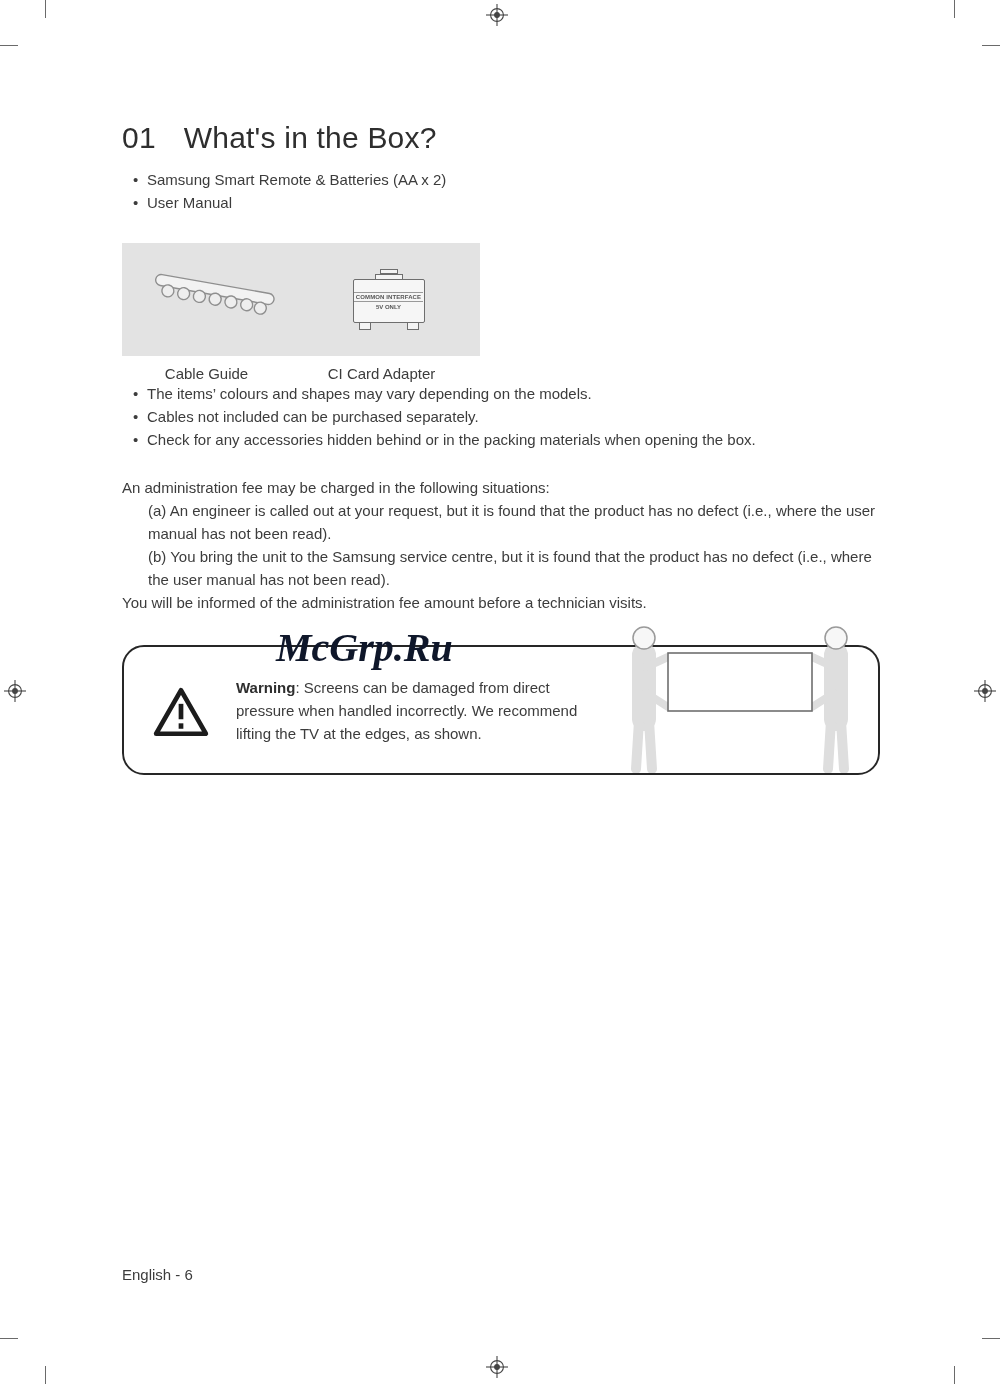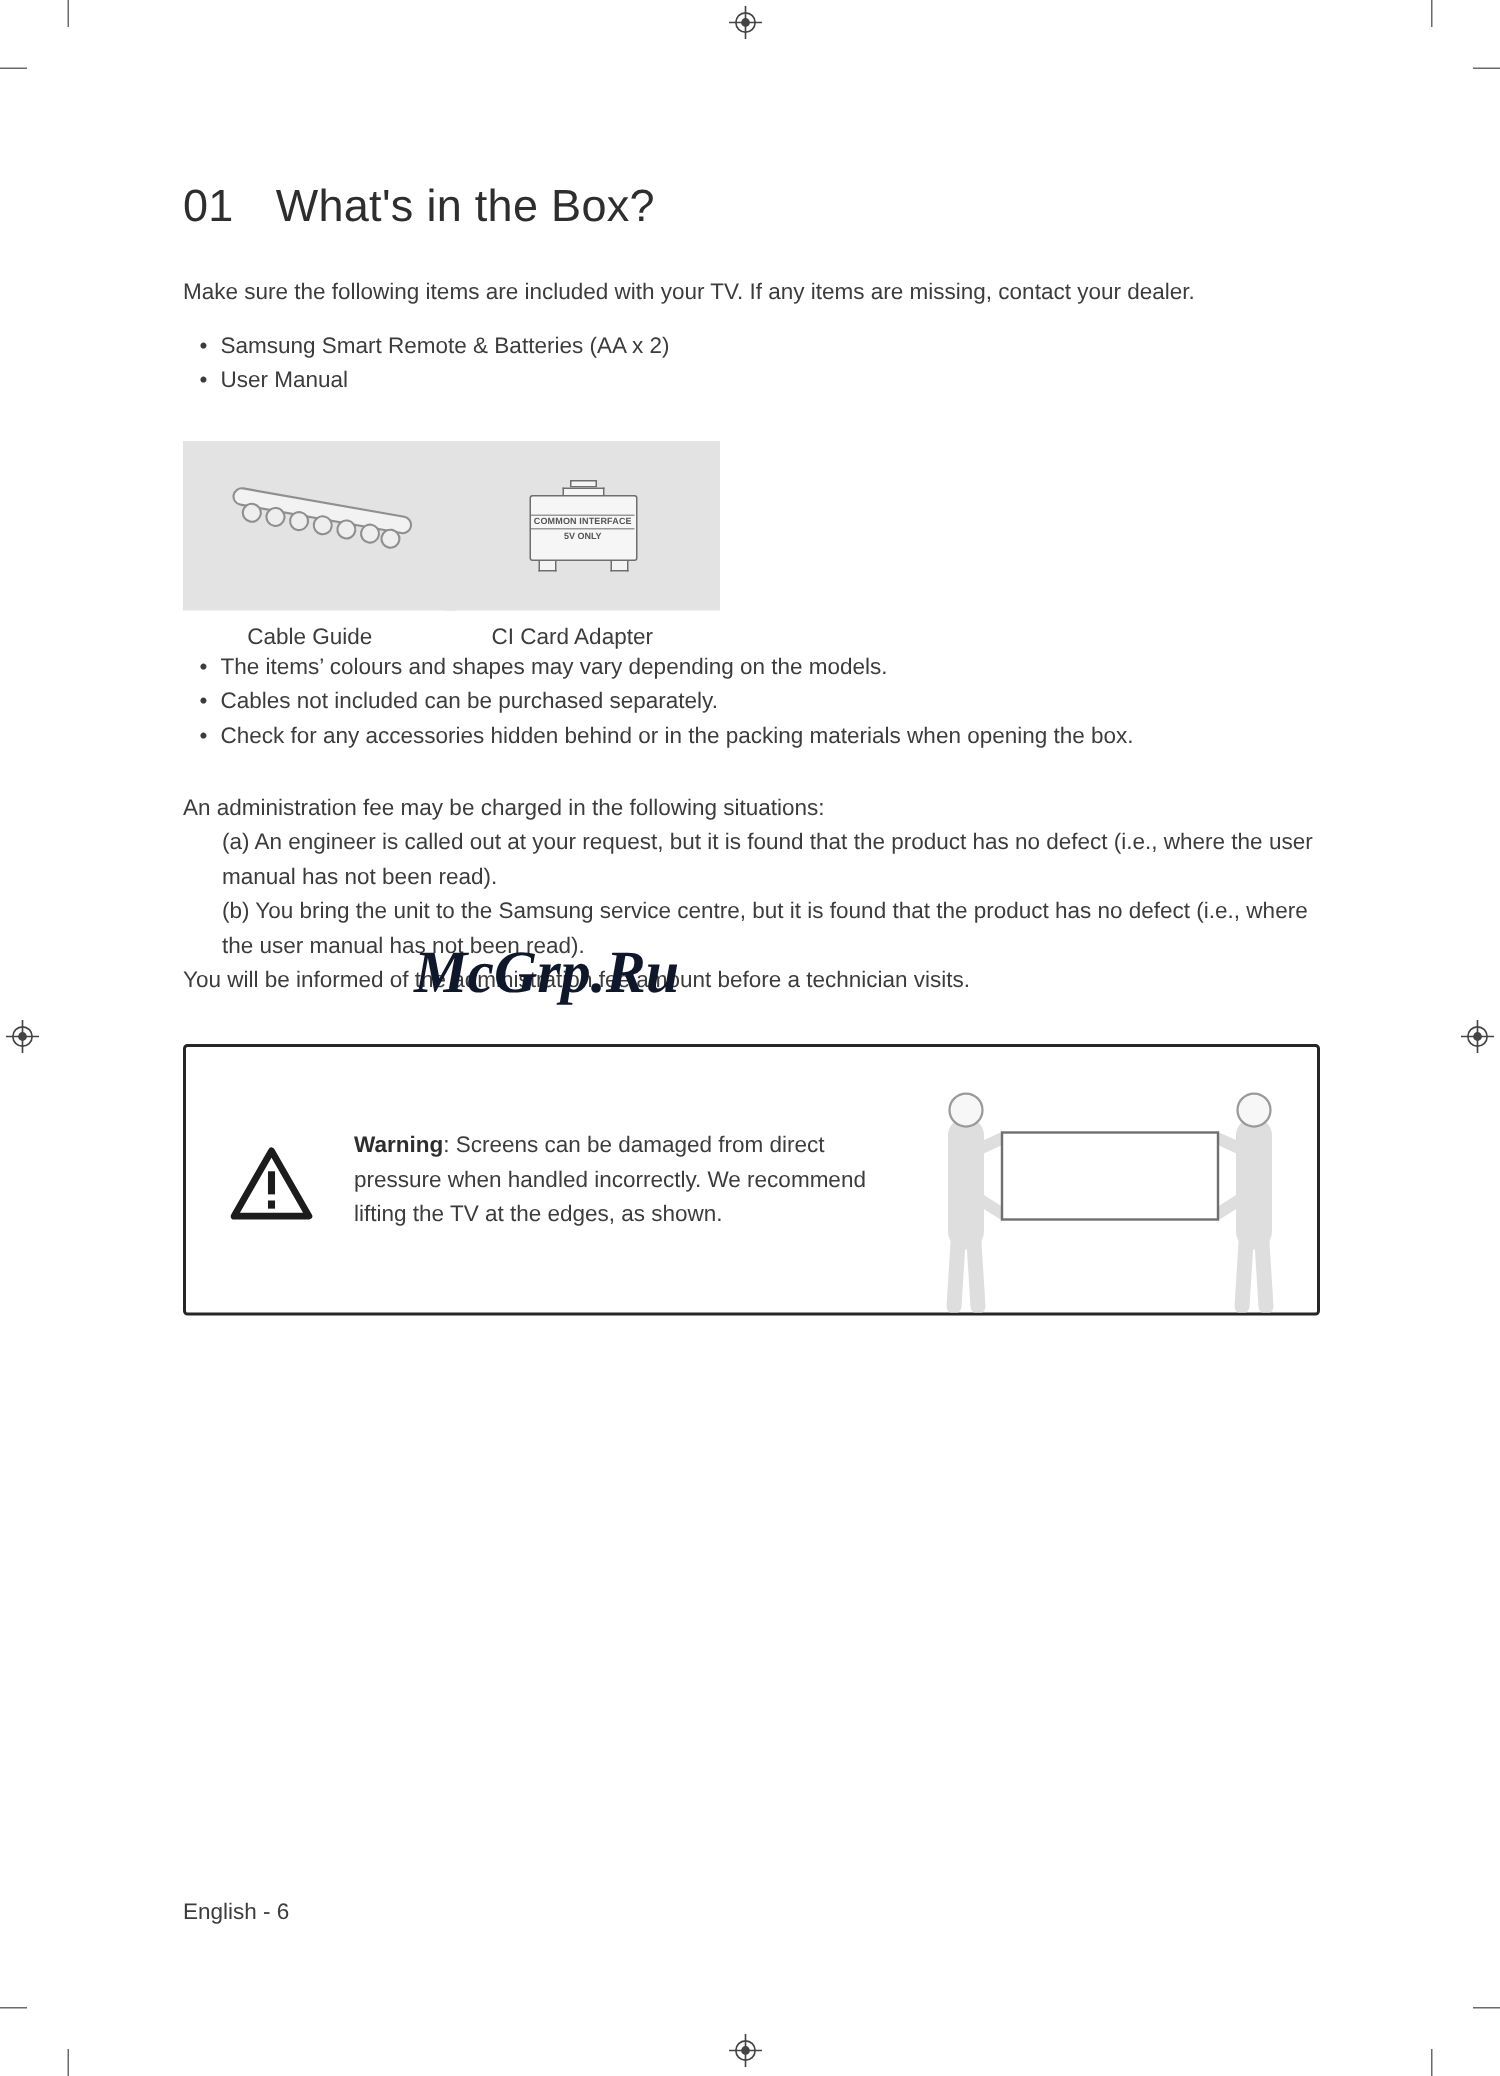--- a/index.html
+++ b/index.html
@@ -59,21 +59,21 @@
   .adminfee { margin-top:25px; }
   .adminfee .indent { padding-left:26px; }
 
   .outro { margin-top:0; }
 
   
   .watermark { position:absolute; left:276px; top:624px; font-family:"Liberation Serif", serif;
                font-style:italic; font-weight:bold; font-size:40px; color:#0f172a; z-index:5; pointer-events:none; }
 
   
-  .warning-box { margin-top:31px; height:181px; border:2px solid #262626; border-radius:3px;
+  .warning-box { margin-top:31px; height:130px; border:2px solid #262626; border-radius:22px;
                  display:flex; align-items:center; padding:0 2px 0 28px; position:relative;justify-content:space-between; }
   .warn-tri { width:58px; flex:0 0 auto; margin-top:4px; }
   .warning-text { width:392px; margin-left:26px; font-size:15px; line-height:23px; }
   .warning-text b { font-weight:bold; color:#2e2e2e; }
 
   .tv-illustration { position:relative; width:268px; height:154px; margin-left:auto; margin-right:2px; align-self:flex-end; }
   .tv-label { position:absolute; left:70px; top:42px; width:138px; height:44px;
               display:flex; align-items:center; gap:7px; }
   .tv-label .txt { font-size:11.5px; line-height:14px; color:#2e2e2e; }
 
@@ -119,21 +119,20 @@
   <div class="cropline" style="left:954px; top:1366px; width:1px; height:18px;"></div>
 
   <div class="watermark">McGrp.Ru</div>
 
   <div class="content">
 
     <h1 class="title">
       <span class="num">01</span><span>What's in the Box?</span>
     </h1>
 
-    <p class="intro">Make sure the following items are included with your TV. If any items are missing, contact your dealer.</p>
 
     <div class="cols">
       <ul class="bullets col-left">
         <li>Samsung Smart Remote &amp; Batteries (AA x 2)</li>
         <li>User Manual</li>
       </ul>
     </div>
 
     <div class="figures">
 

